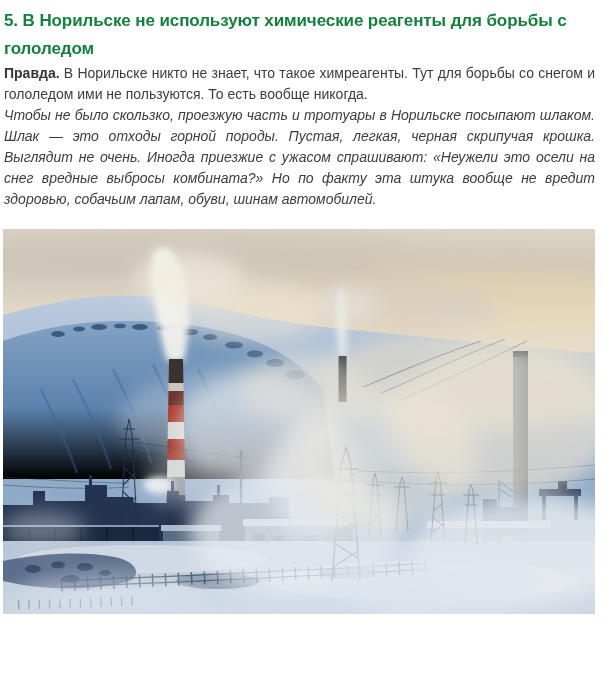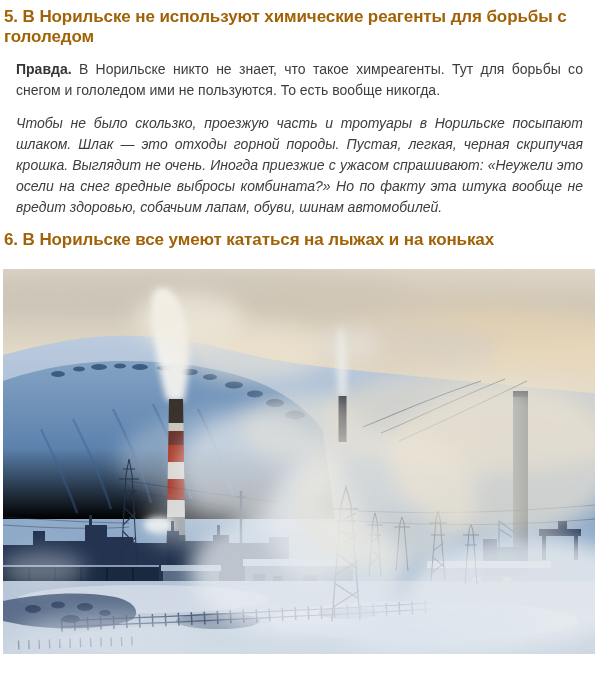--- a/index.html
+++ b/index.html
@@ -5,25 +5,25 @@
   html, body { margin:0; padding:0; }
   body {
     width:612px; height:700px; box-sizing:border-box;
     padding:7px 17px 0 4px;
     background:#ffffff;
     overflow:hidden;
     font-family:"Liberation Sans", sans-serif;
     -webkit-font-smoothing:antialiased;
   }
   h2.sec-heading {
-    margin:0; font-size:17px; line-height:20px; font-weight:bold;
-    color:#a16207; letter-spacing:-0.1px;
+    margin:0; font-size:17px; line-height:28px; font-weight:bold;
+    color:#15803d; letter-spacing:-0.1px;
   }
   p.body-par {
-    margin:12px; font-size:14px; line-height:21px; color:#3d3d3d;
+    margin:0; font-size:14px; line-height:21px; color:#3d3d3d;
     text-align:justify;
   }
   p.body-par strong { color:#353535; }
   .sp-p1 { margin-top:14px; }
   .sp-p2 { margin-top:16px;font-style:italic; }
   .sp-h2 { margin-top:22px; }
   .sp-p3 { margin-top:13px; }
   figure.photo-fig { margin:19px 0 0 -1px; width:592px; height:385px; }
   figure.photo-fig svg { display:block; }
 </style>
@@ -34,21 +34,20 @@
 
   <section>
     <h2 class="sec-heading sp-h1">5. В Норильске не используют химические реагенты для борьбы с гололедом</h2>
 
     <p class="body-par sp-p1"><strong>Правда.</strong><span> В Норильске никто не знает, что такое химреагенты. Тут для борьбы со снегом и гололедом ими не пользуются. То есть вообще никогда.</span></p>
 
     <p class="body-par sp-p2"><span>Чтобы не было скользко, проезжую часть и тротуары в Норильске посыпают шлаком. Шлак — это отходы горной породы. Пустая, легкая, черная скрипучая крошка. Выглядит не очень. Иногда приезжие с ужасом спрашивают: «Неужели это осели на снег вредные выбросы комбината?» Но по факту эта штука вообще не вредит здоровью, собачьим лапам, обуви, шинам автомобилей.</span></p>
   </section>
 
   <section>
-    <h2 class="sec-heading sp-h2">6. В Норильске все умеют кататься на лыжах и на коньках</h2>
 
   </section>
 
   <figure class="photo-fig" role="img" aria-label="Зимний индустриальный пейзаж Норильска: заснеженные горы, дымящие трубы, опоры ЛЭП и клубы пара">
     <svg width="592" height="385" viewBox="0 0 592 385" xmlns="http://www.w3.org/2000/svg">
       <defs>
         <linearGradient id="skyG" x1="0" y1="0" x2="0" y2="1">
           <stop offset="0" stop-color="#ddd5c6"></stop>
           <stop offset="0.10" stop-color="#cfc8bb"></stop>
           <stop offset="0.22" stop-color="#e2d9c6"></stop>

